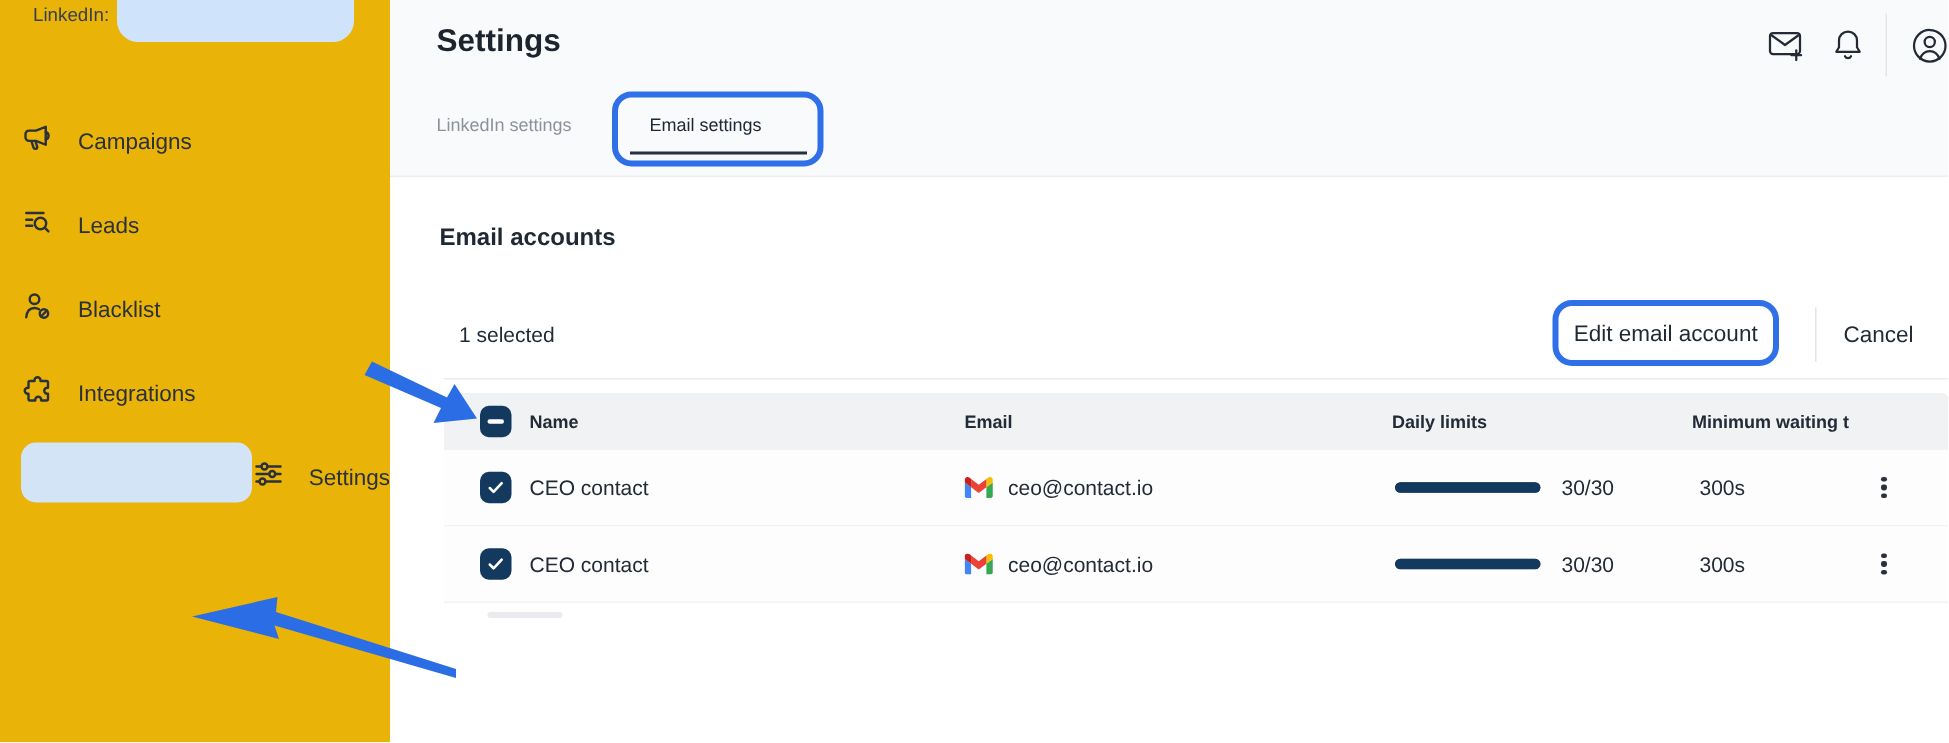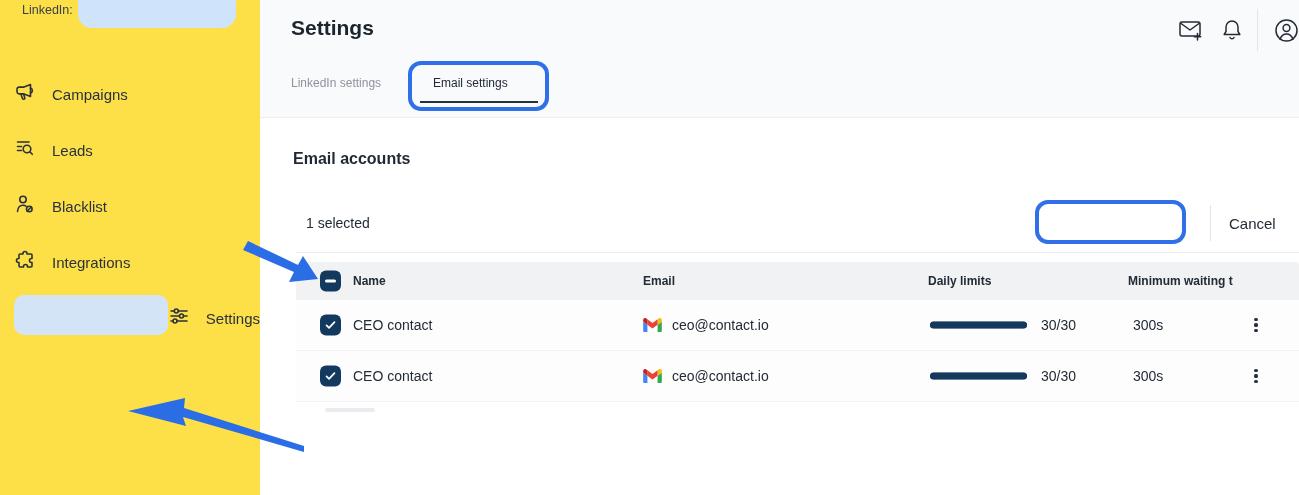--- a/index.html
+++ b/index.html
@@ -3,21 +3,21 @@
 <meta charset="utf-8">
 <style>
   * { margin:0; padding:0; box-sizing:border-box; }
   html,body { background:#fff; }
   #app {
     position:relative; width:1299px; height:495px; overflow:hidden;
     font-family:"Liberation Sans","DejaVu Sans",sans-serif;
     color:#252d38; background:#fff;
   }
   
-  .sidebar { position:absolute; left:0; top:0; width:260px; height:495px; background:#fde047; }
+  .sidebar { position:absolute; left:0; top:0; width:260px; height:495px; background:#eab308; }
   .logo-row { position:absolute; left:22px; top:3px; font-size:12.5px; color:#39404b; }
   .logo-pill { position:absolute; left:78px; top:-14px; width:158px; height:42px; background:#cfe4fa; border-radius:14px; }
   .nav { position:absolute; left:0; top:47px; width:260px; }
   .nav-item { position:relative; height:56px; display:flex; align-items:flex-end; padding-left:14px; cursor:pointer; }
   .nav-item .ico { width:22px; height:22px; flex:0 0 22px; color:#2a313c; }
   .nav-item .lbl { margin-left:16px; font-size:15px; color:#2a313c; }
   .nav-hl { position:absolute; left:0; top:8px; width:246px; height:40px; background:#d3e4f6; border-radius:10px; z-index:0; }
   .nav-item > * { position:relative; z-index:1; }
   
   .main-header { position:absolute; left:260px; top:0; width:1039px; height:118px; background:#f9fafb; border-bottom:1px solid #ecedf0; }
@@ -169,20 +169,21 @@
     <svg class="icon" width="25" height="25" viewBox="0 0 25 25" fill="none" stroke="currentColor" stroke-width="1.5" stroke-linecap="round" stroke-linejoin="round">
       <rect x="2" y="2" width="21" height="21" rx="10.5"></rect>
       <circle cx="12.5" cy="10" r="3.4"></circle>
       <path d="M6 21.2c1.2-3.4 3.7-5.2 6.5-5.2s5.3 1.8 6.5 5.2"></path>
     </svg>
   </span>
 
   <div class="section-title">Email accounts</div>
   <div class="selected-text">1 selected</div>
 
+  <button class="edit-btn">Edit email account</button>
   <div class="btn-divider"></div>
   <button class="cancel-btn">Cancel</button>
   <div class="toolbar-divider"></div>
 
   <div class="table">
 
     <div class="thead">
       <div class="checkbox">
           <span class="cb-minus"></span>
         </div>

